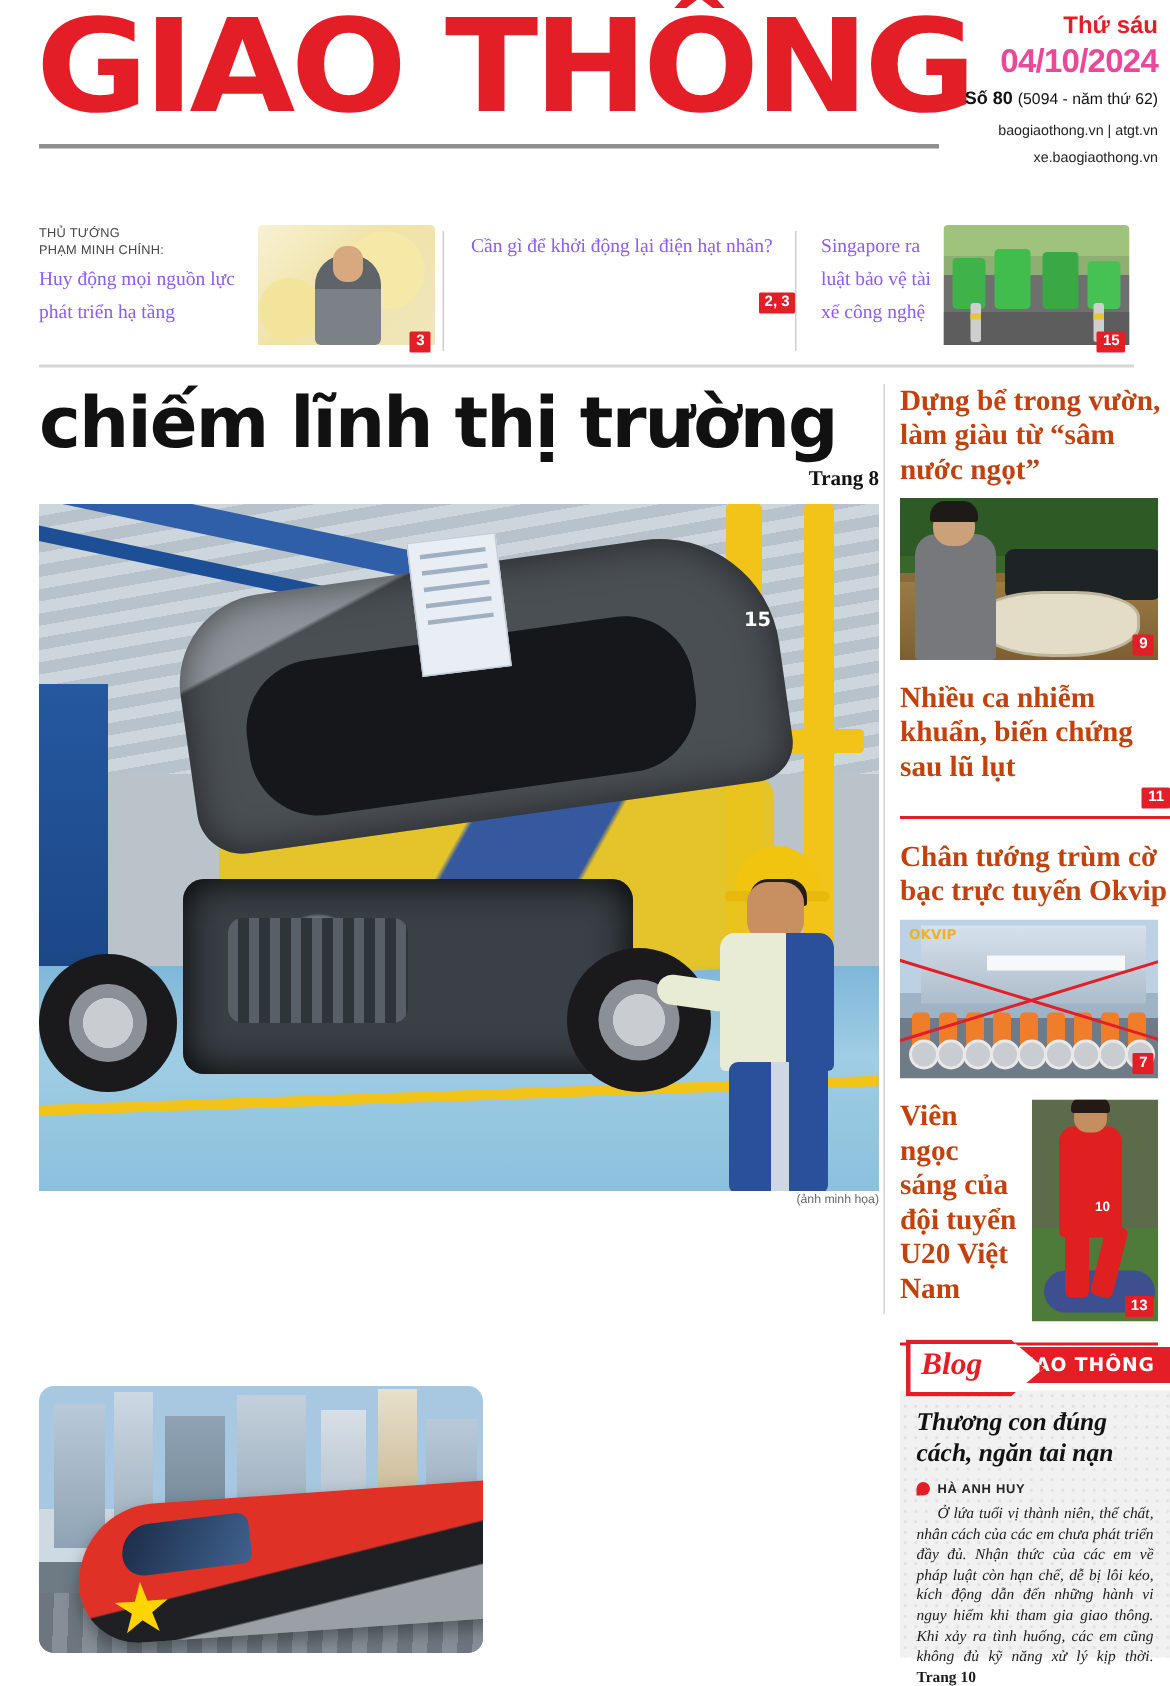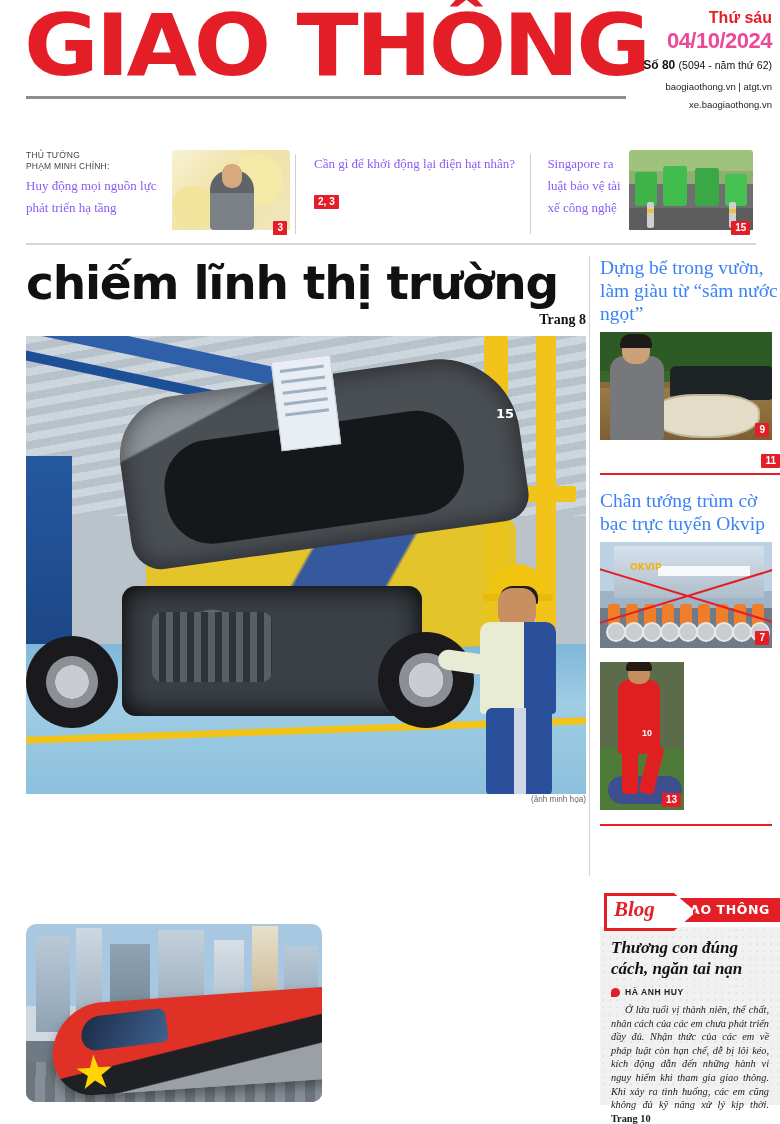--- a/index.html
+++ b/index.html
@@ -172,21 +172,21 @@
   .th{font-family:"DejaVu Sans", sans-serif;font-weight:bold;font-size:29px;line-height:34px;
       letter-spacing:-.8px;color:#111;margin-top:6px;}
   .trangrow{position:absolute;left:12px;bottom:4px;width:240px;display:flex;align-items:center;gap:8px;}
   .trangrow .tp{font-family:"Liberation Serif",serif;font-weight:bold;font-size:12px;color:#111;}
   .trangrow .rr{flex:1;height:5px;background:#e41e26;}
 
   
   .rail{position:absolute;left:600px;top:256px;width:180px;}
   .rail:before{content:"";position:absolute;left:-11px;top:0;width:1px;height:620px;background:#d2d2d2;}
   .r-item{margin-bottom:14px;position:relative;}
-  .r-head{font-family:"Liberation Serif", serif;font-size:19.5px;line-height:23px;color:#3b82f6;}
+  .r-head{font-family:"Liberation Serif", serif;font-size:19.5px;line-height:23px;color:#c2410c;font-weight:bold;}
   .r-photo{margin-top:7px;position:relative;width:172px;overflow:hidden;}
   .rline{height:2px;background:#e41e26;margin-top:5px;}
   .r-badgeline{display:flex;justify-content:flex-end;margin-top:2px;}
 
   
   .art-farm{height:108px;background:linear-gradient(#2e5a25 0 36%, #39662b 36% 46%, #8a6a3c 46% 100%);position:relative;}
   .art-farm .pond{position:absolute;left:0;bottom:0;width:100%;height:52px;background:linear-gradient(#9a7a46,#7d5f33);}
   .art-farm .tarp{position:absolute;left:70px;top:34px;width:104px;height:34px;background:#1e2326;border-radius:6px;}
   .art-farm .man{position:absolute;left:10px;top:24px;width:54px;height:84px;background:#77787c;border-radius:14px 14px 3px 3px;}
   .art-farm .man:before{content:"";position:absolute;left:12px;top:-18px;width:28px;height:26px;background:#caa179;border-radius:12px;}
@@ -197,22 +197,22 @@
   .art-okvip{height:106px;background:linear-gradient(#bcd1e4 0 46%, #9fb3c6 46% 62%, #6f7c88 62% 100%);position:relative;}
   .art-okvip .bldg{position:absolute;left:14px;top:4px;width:150px;height:52px;background:linear-gradient(#d6e1ec,#aebdcb);}
   .art-okvip .sign{position:absolute;left:44px;top:20px;width:92px;height:10px;background:#ffffff;opacity:.85;}
   .art-okvip .row{position:absolute;left:4px;bottom:6px;width:164px;height:44px;}
   .art-okvip .row i{position:absolute;bottom:14px;width:12px;height:24px;background:#f07d2a;border-radius:3px;display:block;}
   .art-okvip .row u{position:absolute;bottom:0;width:16px;height:16px;border:2px solid #e8e8e8;border-radius:50%;display:block;background:#c9ccd0;}
   .cross{position:absolute;left:0;top:0;width:100%;height:100%;}
   .cross i{position:absolute;left:-8%;top:50%;width:118%;height:2px;background:#e41e26;display:block;}
   .cross i:first-child{transform:rotate(17deg);}
   .cross i:last-child{transform:rotate(-17deg);}
-  .okvip-logo{position:absolute;left:6px;top:20px;font-size:9px;font-weight:bold;color:#f2b01e;
-     font-family:"DejaVu Sans",sans-serif;margin-left:24px;}
+  .okvip-logo{position:absolute;left:6px;top:6px;font-size:9px;font-weight:bold;color:#f2b01e;
+     font-family:"DejaVu Sans",sans-serif;}
 
   
   .r-u20{display:flex;gap:8px;}
   .r-u20 .txt{width:80px;}
   .art-foot{width:84px;height:148px;background:linear-gradient(#5c6b4a 0 58%, #4e7a3a 58% 100%);position:relative;overflow:hidden;}
   .art-foot .p1{position:absolute;left:18px;top:18px;width:42px;height:74px;background:#e02020;border-radius:10px 10px 4px 4px;}
   .art-foot .p1:before{content:"";position:absolute;left:10px;top:-16px;width:22px;height:20px;background:#c58e5f;border-radius:9px;}
   .art-foot .p1:after{content:"";position:absolute;left:8px;top:-20px;width:26px;height:11px;background:#241a14;border-radius:8px 8px 2px 2px;}
   .art-foot .leg{position:absolute;left:22px;top:88px;width:16px;height:44px;background:#e02020;border-radius:4px;}
   .art-foot .leg2{position:absolute;left:44px;top:84px;width:15px;height:48px;background:#e02020;border-radius:4px;transform:rotate(14deg);}
@@ -275,21 +275,21 @@
         <div class="art-pm"></div>
         <div class="badge">3</div>
       </div>
     </div>
 
     <div class="vrule"></div>
 
     <div class="teaser t2">
       <div style="width:100%;">
         <div class="t-head">Cần gì để khởi động lại điện hạt nhân?</div>
-        <div style="text-align:left;margin-top:16px;">
+        <div style="text-align:right;margin-top:16px;">
           <span class="badge badge-flat">2, 3</span>
         </div>
       </div>
     </div>
 
     <div class="vrule"></div>
 
     <div class="teaser t3">
       <div style="width:78px;">
         <div class="t-head">Singapore ra luật bảo vệ tài xế công nghệ</div>
@@ -382,20 +382,21 @@
           <div class="pond"></div>
           <div class="tarp"></div>
           <div class="net"></div>
           <div class="man"></div>
         </div>
         <div class="badge">9</div>
       </div>
     </div>
 
     <div class="r-item">
+      <div class="r-head">Nhiều ca nhiễm khuẩn, biến chứng sau lũ lụt</div>
       <div class="r-badgeline">
         <span class="badge badge-flat">11</span>
       </div>
       <div class="rline"></div>
     </div>
 
     <div class="r-item">
       <div class="r-head">Chân tướng trùm cờ bạc trực tuyến Okvip</div>
       <div class="r-photo">
         <div class="art-okvip">
@@ -426,20 +427,23 @@
           <div class="cross">
               <i></i>
               <i></i>
             </div>
         </div>
         <div class="badge">7</div>
       </div>
     </div>
 
     <div class="r-item r-u20">
+      <div class="txt">
+        <div class="r-head">Viên ngọc sáng của đội tuyển U20 Việt Nam</div>
+      </div>
       <div class="r-photo" style="margin-top:0;width:84px;">
         <div class="art-foot">
           <div class="down"></div>
           <div class="p1">
               <span class="num10">10</span>
             </div>
           <div class="leg"></div>
           <div class="leg2"></div>
         </div>
         <div class="badge">13</div>

